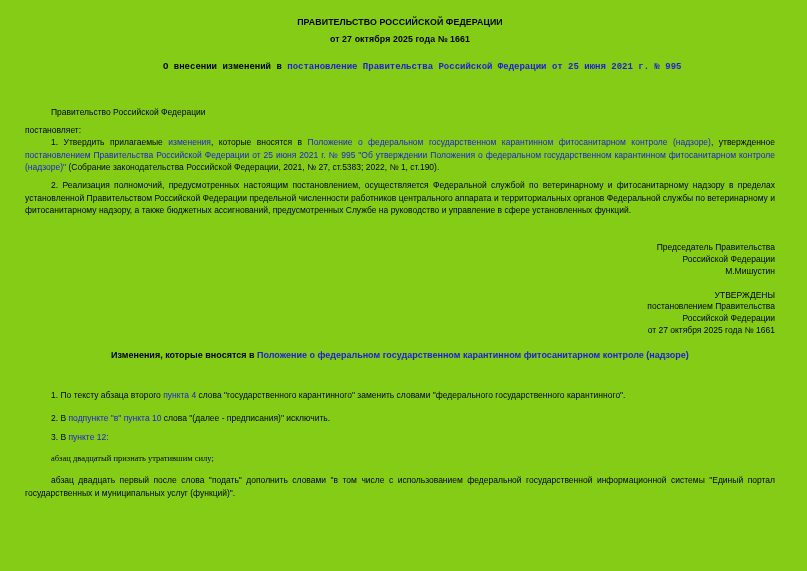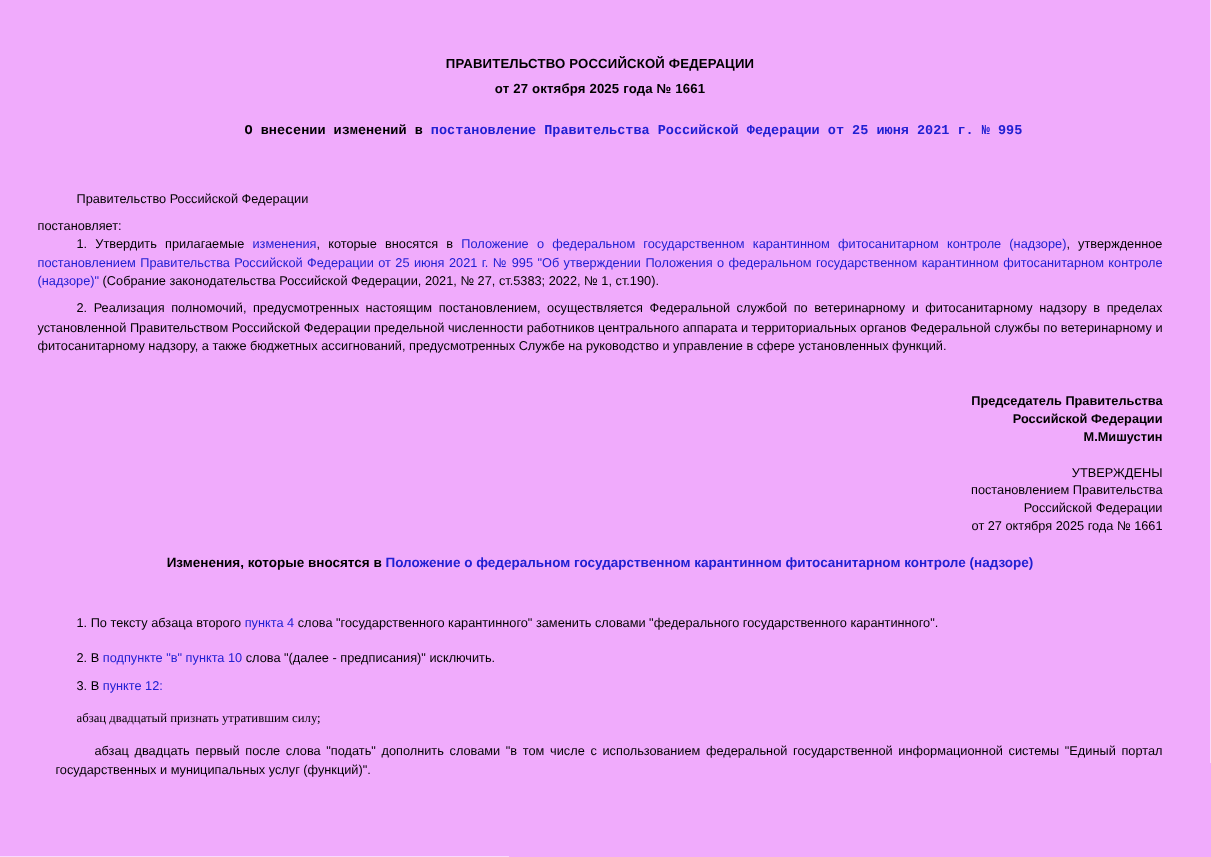--- a/index.html
+++ b/index.html
@@ -1,21 +1,21 @@
 <!DOCTYPE html>
 <html><head>
 <meta charset="utf-8">
 <style>
   html,body{margin:0;padding:0;background:#fff;}
   .page{
     position:relative;
     width:807px;height:571px;
     box-sizing:border-box;
-    background:#f0abfc;
-    padding:36px 32px 10px 25px;
+    background:#84cc16;
+    padding:16px 32px 10px 25px;
     font-family:"Liberation Sans","DejaVu Sans",sans-serif;
     font-size:8.5px;
     line-height:12.3px;
     color:#000000;
     overflow:hidden;
   }
   .c{text-align:center;font-weight:bold;}
   .hdr{font-size:8.8px;letter-spacing:.1px;}
   .doc-title{
     font-size:9px;font-weight:bold;
@@ -27,24 +27,24 @@
   .p{text-align:justify;text-indent:26px;}
   .ni{text-indent:0;}
   .sig{text-align:right;line-height:11.8px;}
   .lnk{color:#2020d2;text-decoration:none;cursor:pointer;}
   .amend-heading{font-size:9px;font-weight:bold;text-align:center;margin-top:12px;}
   .mt0{margin-top:0;}
   .mt5{margin-top:5px;}
   .mt6{margin-top:6px;}
   .mt7{margin-top:7px;}
   .mt9{margin-top:9px;font-family:Liberation Serif, serif;}
-  .mt10{margin-top:10px;margin-left:12px;}
+  .mt10{margin-top:10px;}
   .mt11{margin-top:11px;}
   .mt12{margin-top:12px;}
-  .mt26{margin-top:26px;font-weight:bold;}
+  .mt26{margin-top:26px;}
   .mt28{margin-top:28px;}
   .mt33{margin-top:33px;}
 </style>
 </head>
 <body>
 
 <div class="page">
 
   <div class="c hdr mt0">ПРАВИТЕЛЬСТВО РОССИЙСКОЙ ФЕДЕРАЦИИ</div>
   <div class="c hdr mt5">от 27 октября 2025 года № 1661</div>

